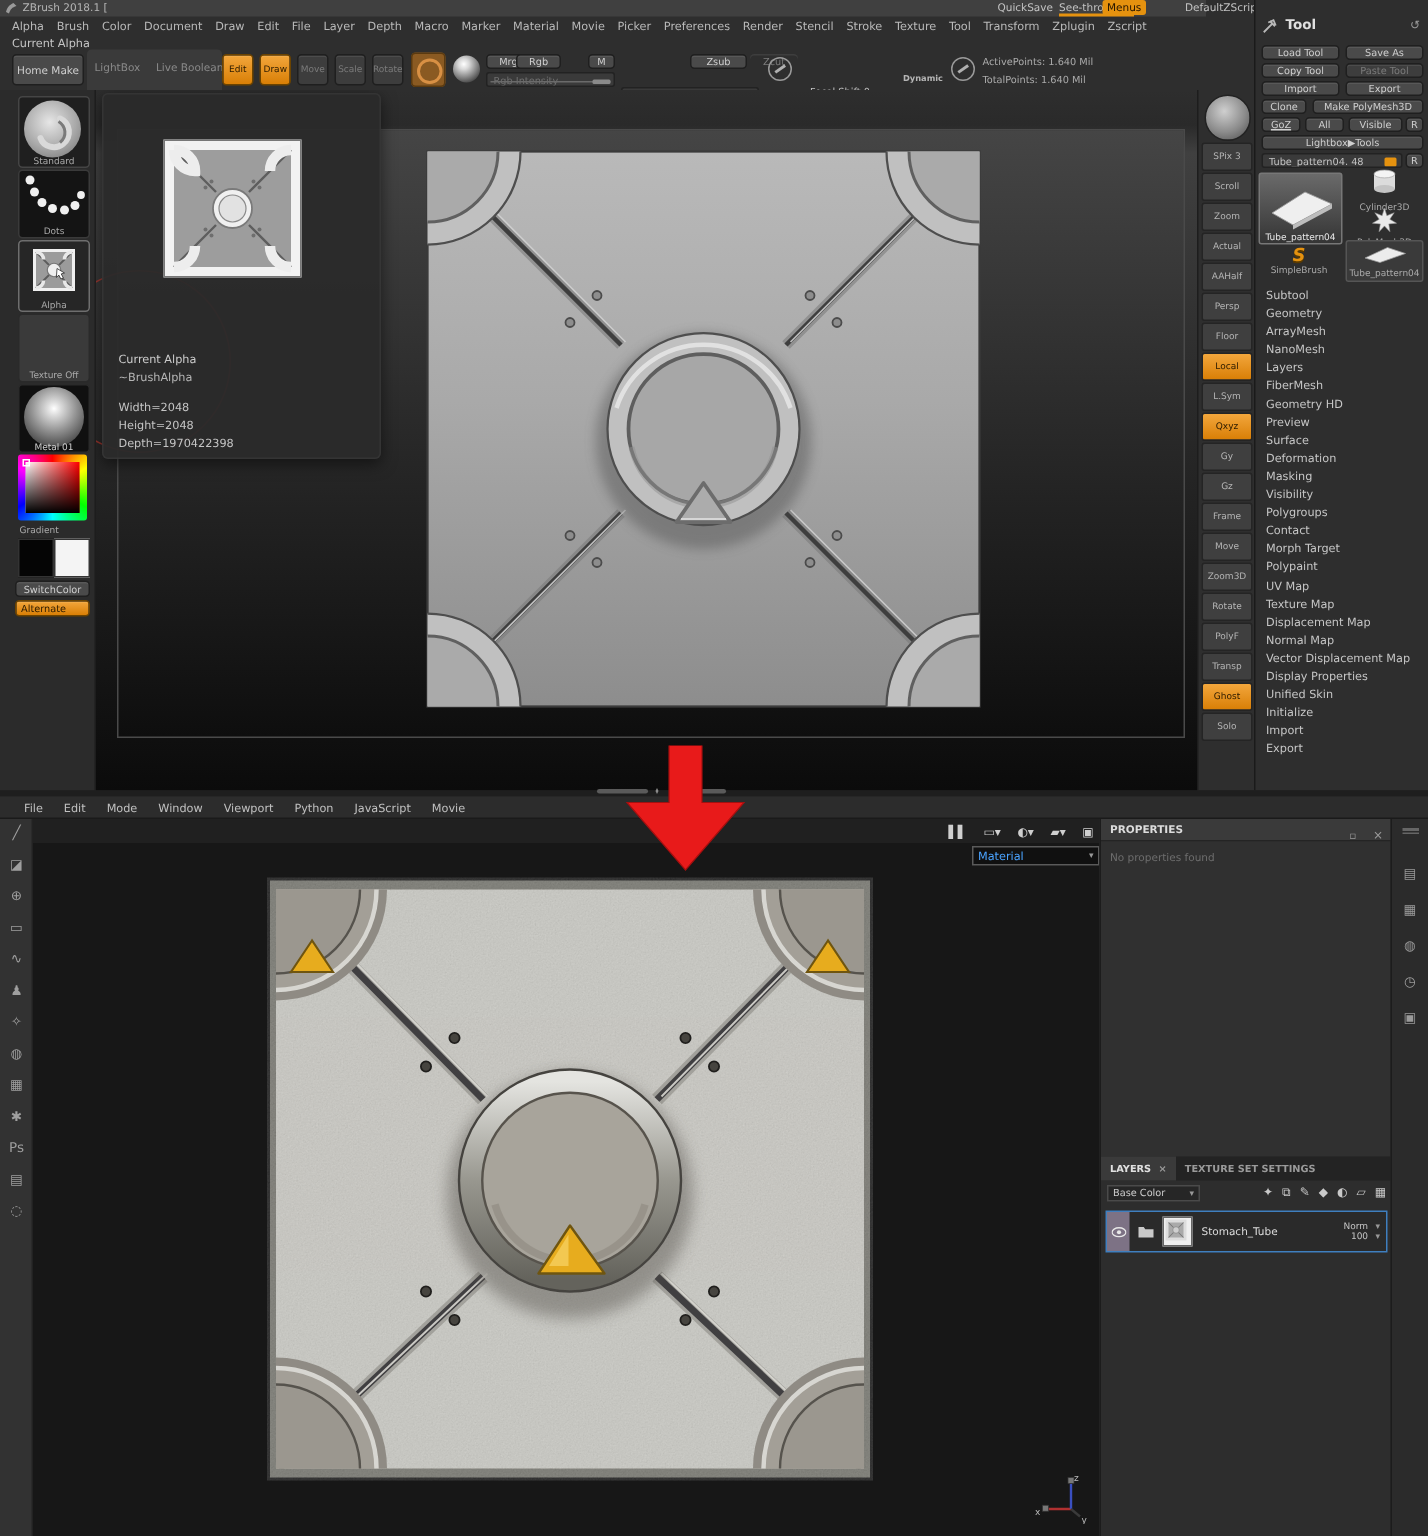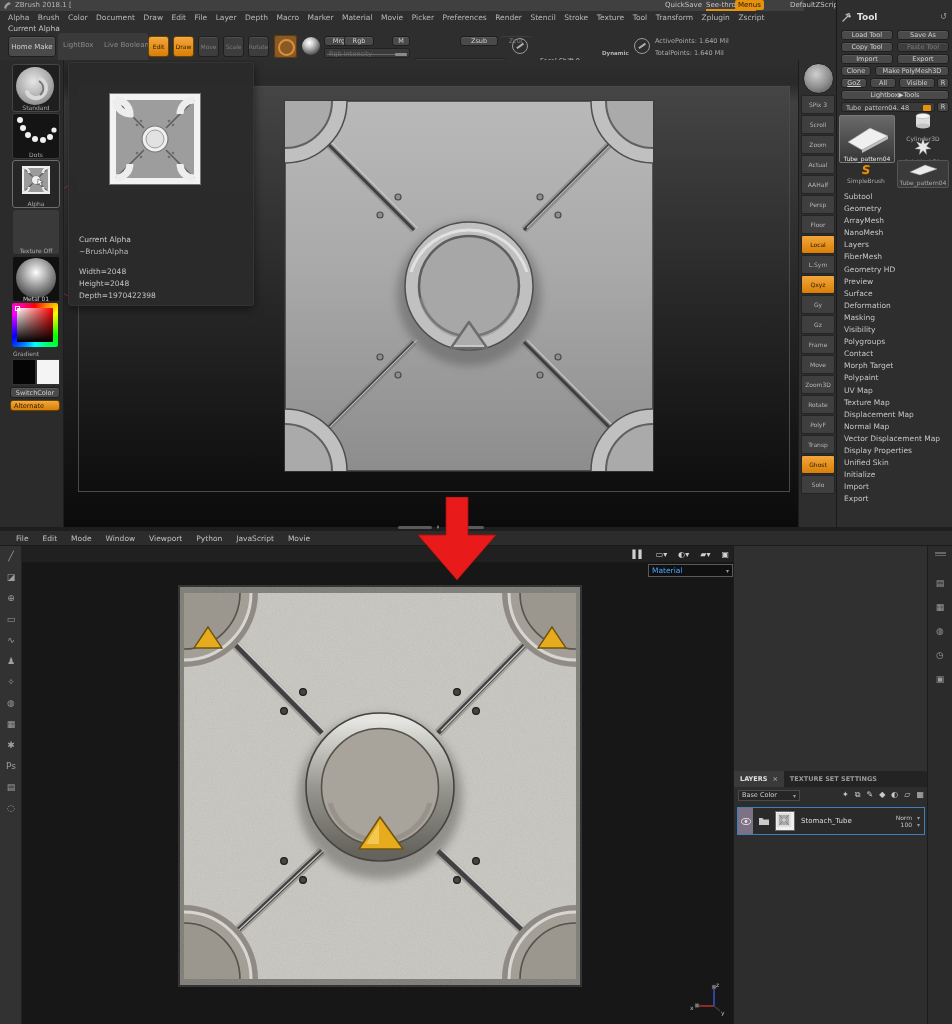--- a/index.html
+++ b/index.html
@@ -563,20 +563,30 @@
         <rect x="22" y="5" width="4" height="4" fill="#777" stroke="#333" stroke-width="0.5"></rect>
         <line x1="24" y1="26" x2="30" y2="31" stroke="#3a3a3a" stroke-width="1.6"></line>
         <text x="0" y="30" font-size="6" fill="#bbb">x</text>
         <text x="26" y="7" font-size="6" fill="#bbb">z</text>
         <text x="31" y="35" font-size="6" fill="#bbb">y</text>
       </svg>
     </div>
 
     <div class="abs" style="left:733px;top:19px;width:194px;height:478px;background:#303030;border-left:1px solid #1c1c1c;box-sizing:border-box;">
 
+      <div class="abs" style="left:0;top:0;width:194px;height:225px;">
+        <div class="abs" style="left:0;top:0;width:194px;height:15px;background:#3a3a3a;border-bottom:1px solid #242424;display:flex;align-items:center;justify-content:space-between;padding:0 6px;box-sizing:border-box;">
+          <span class="f7" style="font-weight:bold;color:#dcdcdc;">PROPERTIES</span>
+          <span>
+            <span class="f7" style="color:#9a9a9a;margin-right:6px;">▫</span>
+            <span class="f8" style="color:#9a9a9a;">×</span>
+          </span>
+        </div>
+        <div class="abs f7" style="left:6px;top:22px;color:#6d6d6d;">No properties found</div>
+      </div>
 
       <div class="abs" style="left:0;top:225px;width:194px;height:253px;background:#2d2d2d;">
         <div class="abs" style="left:0;top:0;width:194px;height:16px;background:#232323;display:flex;">
           <div class="tab" style="background:#3a3a3a;color:#e0e0e0;font-weight:bold;">
             <span>LAYERS</span>
             <span style="margin-left:5px;color:#9a9a9a;">×</span>
           </div>
           <div class="tab" style="color:#9a9a9a;font-weight:bold;">
             <span>TEXTURE SET SETTINGS</span>
           </div>

